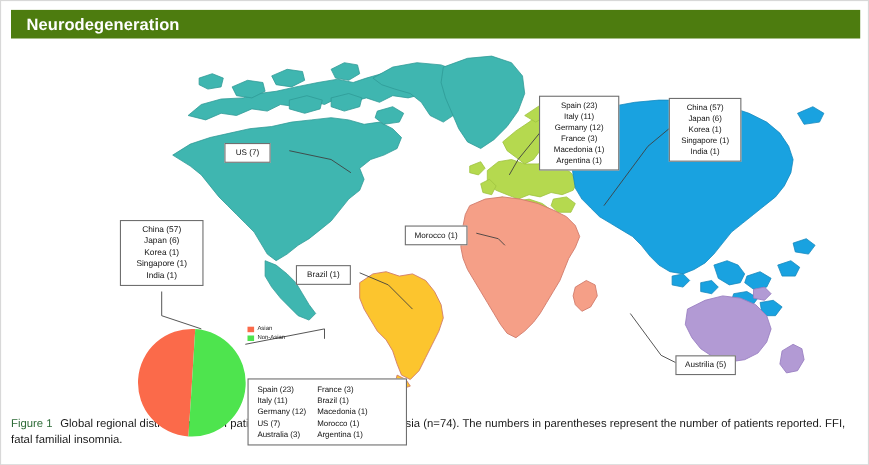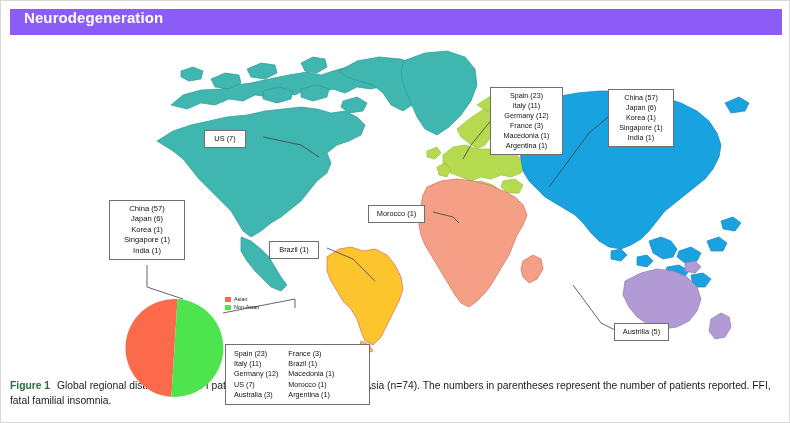--- a/index.html
+++ b/index.html
@@ -13,24 +13,24 @@
     overflow: hidden;
     border: 1px solid #d8d8d8;
     box-sizing: border-box;
   }
 
   
   #header-bar {
     position: absolute;
     left: 9px; top: 8px;
     width: 772px; height: 26px;
-    background: #8b5cf6;
+    background: #4d7c0f;
     box-sizing: border-box;
     display: flex;
-    align-items: flex-start;
+    align-items: center;
   }
   #header-title {
     color: #ffffff;
     font-size: 15px;
     font-weight: bold;
     letter-spacing: 0.1px;
     margin-left: 14px;
     white-space: nowrap;
   }
 
@@ -128,21 +128,21 @@
   #caption {
     position: absolute;
     left: 9px; top: 378px;
     width: 772px;
     font-size: 10.3px;
     line-height: 1.45;
     color: #1a1a1a;
   }
   #caption-label {
     color: #2d6b37;
-    font-weight: bold;
+    font-weight: normal;
     margin-right: 7px;
   }
 </style>
 </head>
 <body>
 
 <div id="header-bar">
   <span id="header-title">Neurodegeneration</span>
 </div>
 

